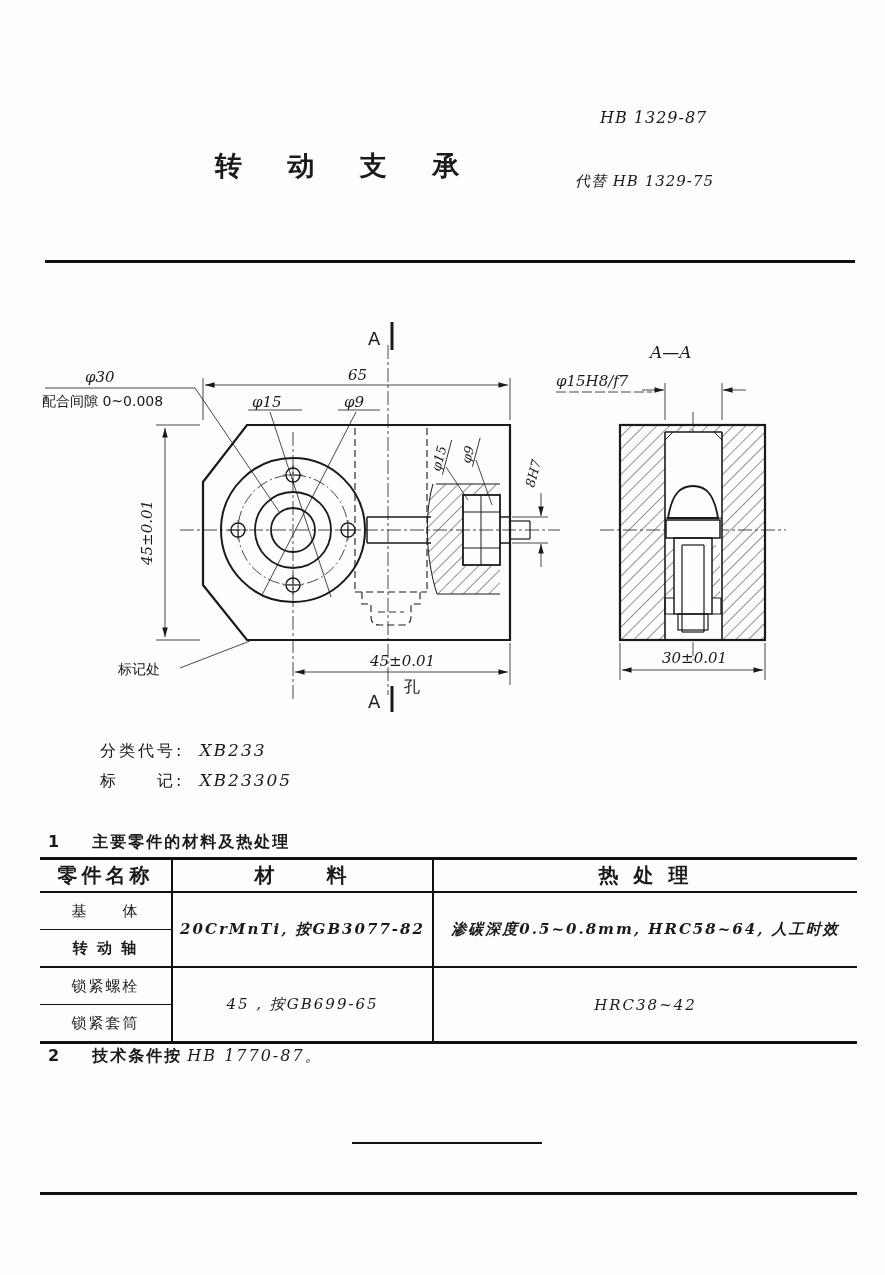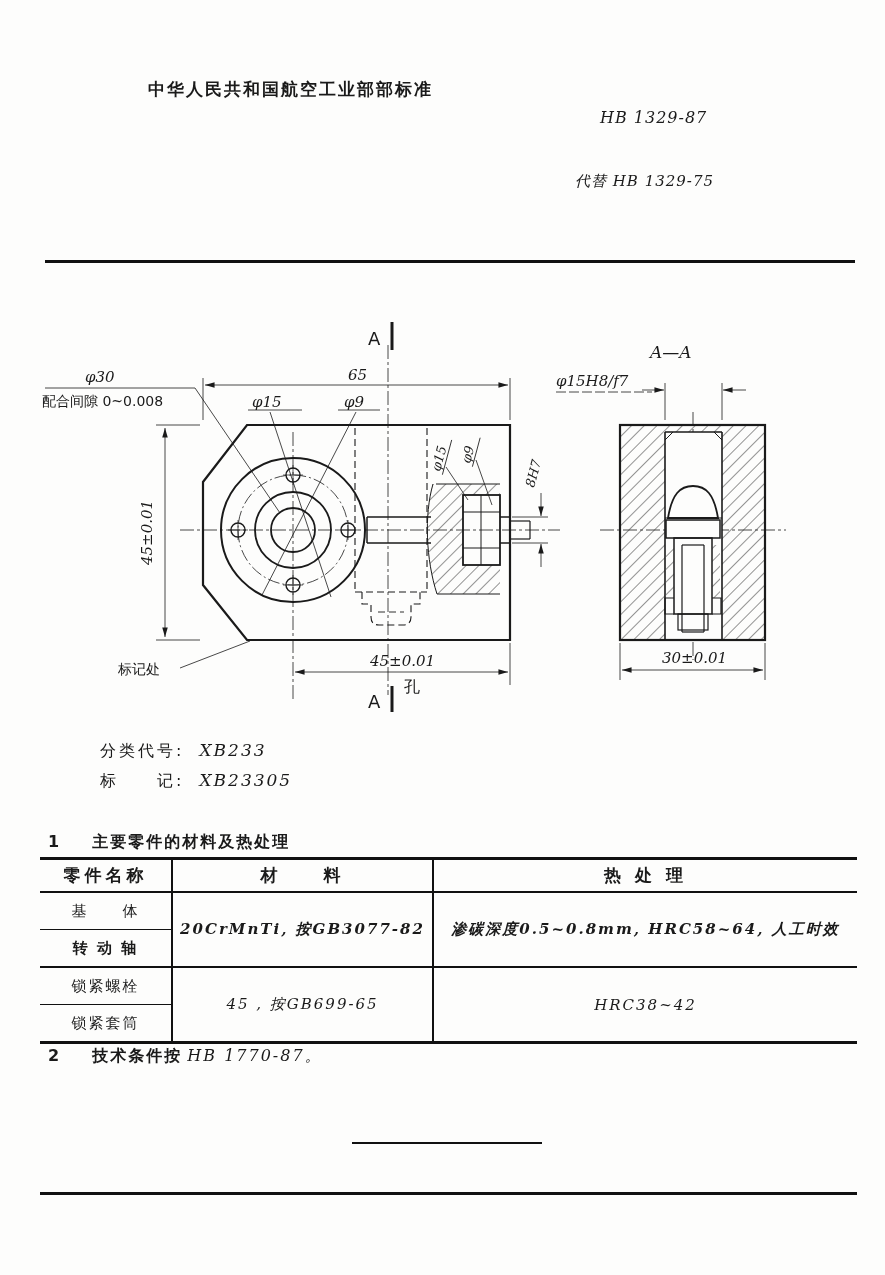--- a/index.html
+++ b/index.html
@@ -10,42 +10,42 @@
   .stdno{font-family:"DejaVu Serif",serif;font-style:italic;font-size:16px;letter-spacing:1px;}
   .title{font-size:27px;font-weight:bold;letter-spacing:18px;}
   .rule{background:#111;}
   .cnlabel{font-size:16px;letter-spacing:3px;}
   .code{font-family:"DejaVu Serif",serif;font-style:italic;font-size:17px;letter-spacing:2px;}
   .secno{font-size:16px;font-weight:600;}
   .sectitle{font-size:16px;font-weight:600;letter-spacing:2px;}
   table.mat{position:absolute;left:40px;top:857px;width:817px;border-collapse:collapse;
             border-top:3px solid #111;border-bottom:3px solid #111;table-layout:fixed;}
   table.mat th,table.mat td{padding:0 6px;text-align:center;vertical-align:middle;}
-  table.mat th{height:31px;font-size:17px;font-weight:600;letter-spacing:4px;border-bottom:2px solid #111;}
+  table.mat th{height:31px;font-size:20px;font-weight:600;letter-spacing:4px;border-bottom:2px solid #111;}
   table.mat td{height:36px;font-size:15px;letter-spacing:2px;}
   .coldiv{border-right:2px solid #111;}
   .sub1{border-bottom:1.5px solid #111;}
   .bb2{border-bottom:2px solid #111 !important;font-weight:bold;}
   .ital{font-family:"DejaVu Serif",serif;font-style:italic;letter-spacing:1px;}
   .treat1{font-size:14px;}
   .footer-cn{font-size:15px;font-weight:bold;letter-spacing:1px;}
   .footer-date{font-family:"DejaVu Serif",serif;font-style:italic;font-size:15px;letter-spacing:2px;}
   svg text{fill:#1a1a1a;}
   .dim{font-family:"DejaVu Serif",serif;font-style:italic;font-size:15px;}
   .dimsm{font-family:"DejaVu Serif",serif;font-style:italic;font-size:13px;}
   .cn{font-family:"DejaVu Sans",sans-serif;font-size:14px;}
   .secmk{font-family:"DejaVu Sans",sans-serif;font-size:18px;}
 </style>
 </head>
 <body>
 
 <div class="page">
 
-  <div class="abs org" style="left:148px;top:78px;">中华人民共和国航空工业部部标准</div>
   <div class="abs stdno" style="left:600px;top:108px;">HB 1329-87</div>
+  <div class="abs title" style="left:215px;top:148px;">转 动 支 承</div>
   <div class="abs stdno" style="left:575px;top:172px;font-size:15px;text-align:right;">代替 HB 1329-75</div>
   <div class="abs rule" style="left:45px;top:260px;width:810px;height:3px;"></div>
 
   <svg class="abs" style="left:0;top:300px;" width="885" height="430" viewBox="0 300 885 430">
     <defs>
       <pattern id="hatch" width="9" height="9" patternUnits="userSpaceOnUse" patternTransform="rotate(45)">
         <line x1="0" y1="0" x2="0" y2="9" stroke="#2a2a2a" stroke-width="1"></line>
       </pattern>
       <marker id="arr" viewBox="0 0 12 8" markerWidth="13" markerHeight="9" refX="11.5" refY="4" orient="auto-start-reverse">
         <path d="M0.5,0.8 L11.5,4 L0.5,7.2 Z" fill="#1a1a1a"></path>

